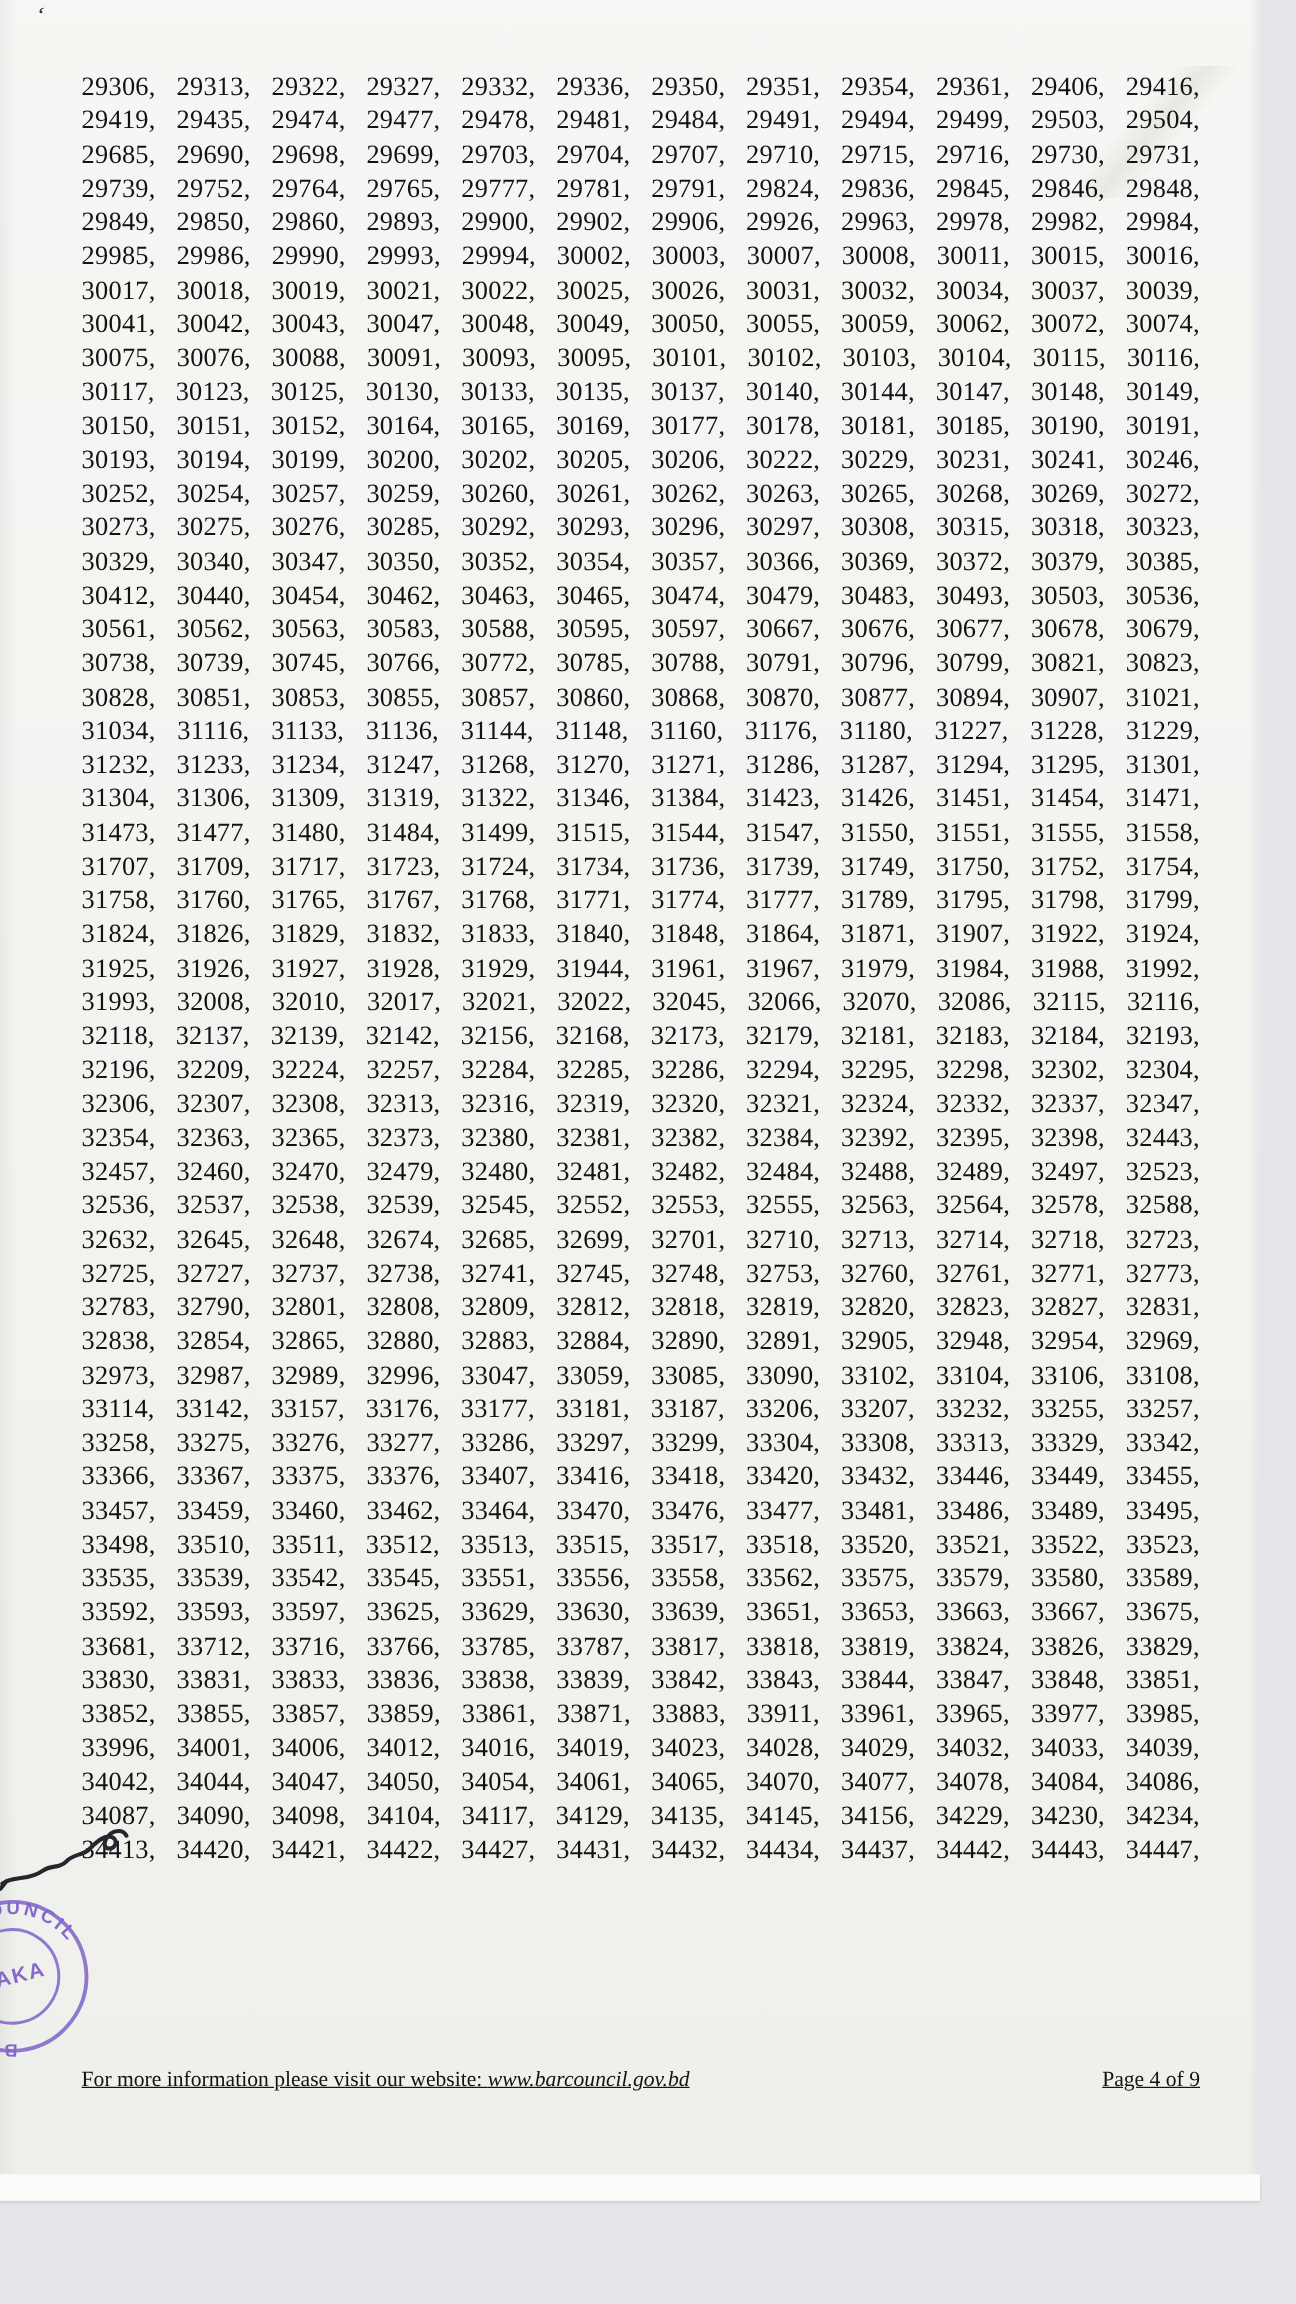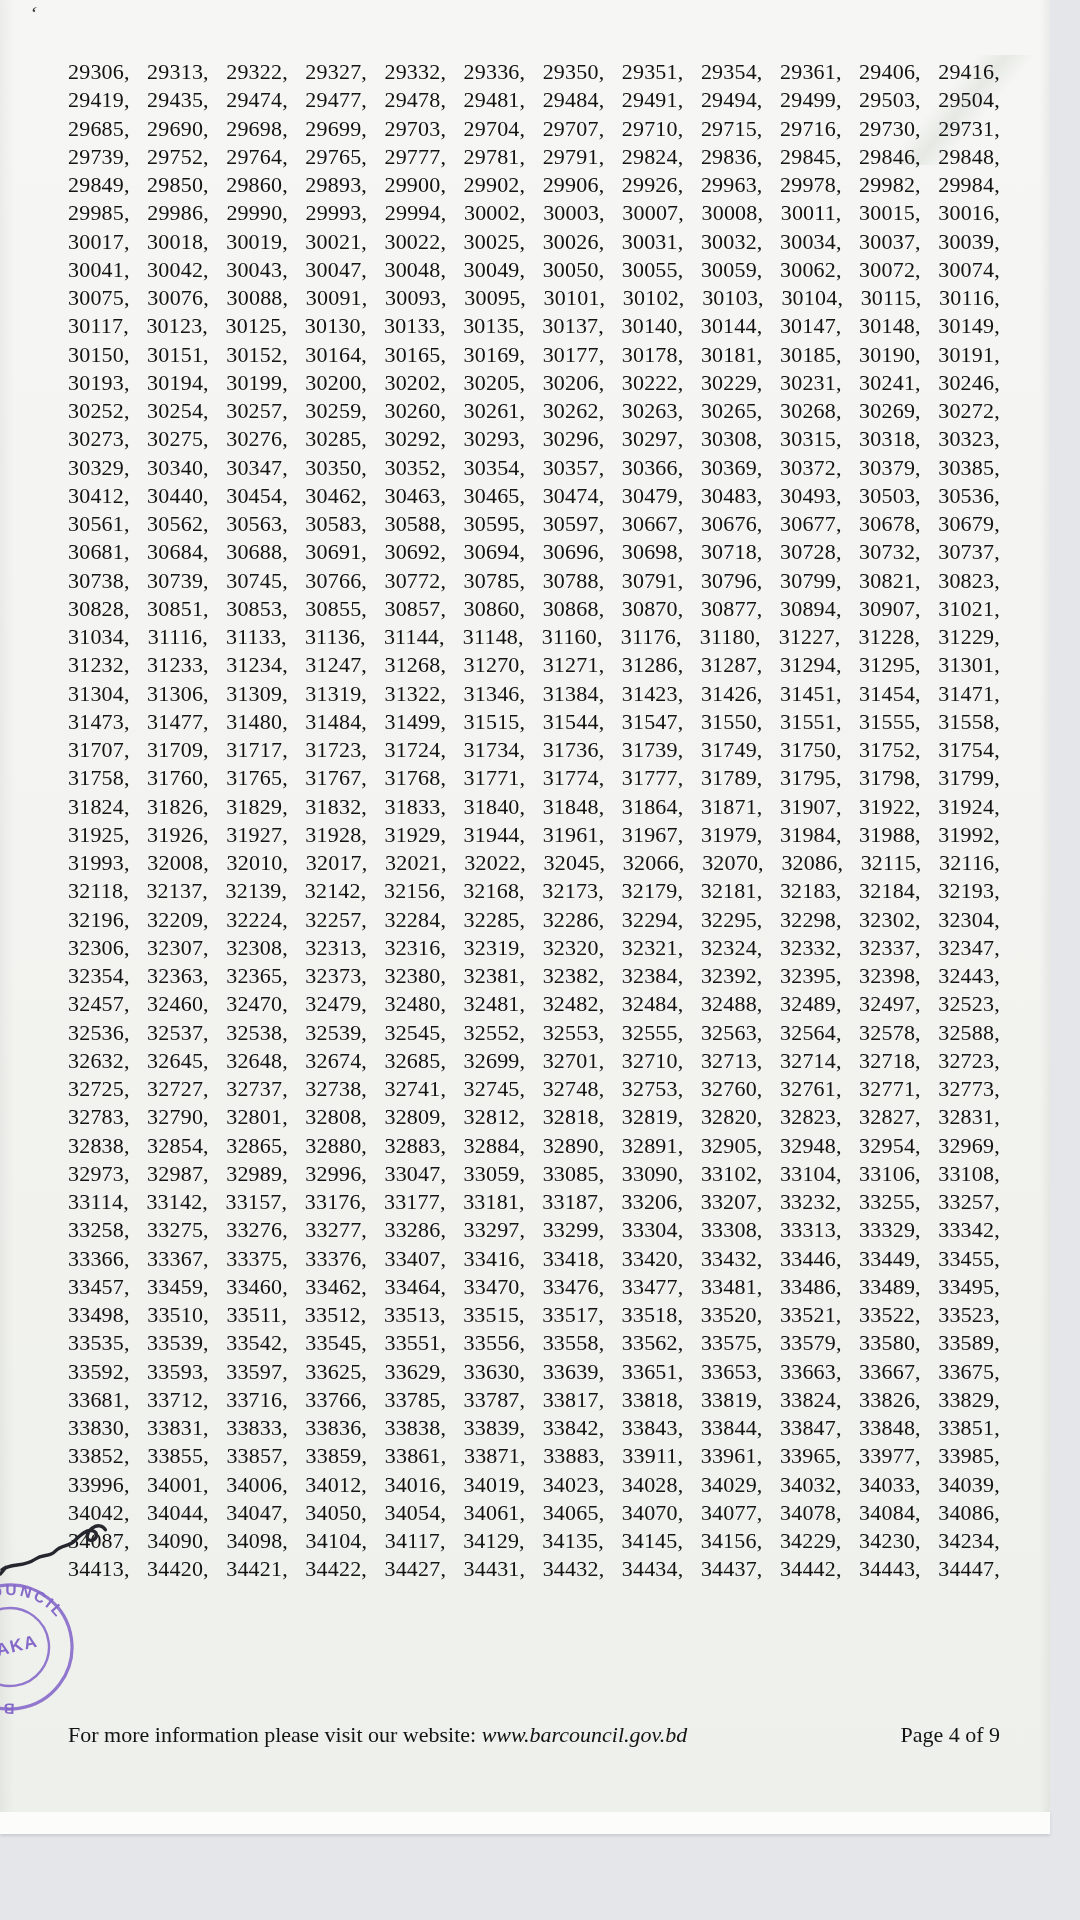--- a/index.html
+++ b/index.html
@@ -56,21 +56,22 @@
     white-space: nowrap;
   }
   .footer {
     position: absolute;
     left: 68px; top: 1722px;
     width: 932px;
     display: flex;
     justify-content: space-between;
     align-items: baseline;
     color: #131313;
-    font-size: 22px;
+    font-size: 18px;
+    text-decoration: underline;
   }
   .footer .info { white-space: nowrap; }
   .footer .site { font-style: italic; }
   .footer .pageno { white-space: nowrap; }
   .stamp-wrap {
     position: absolute;
     left: -65px; top: 1572px;
     width: 150px; height: 150px;
     transform: rotate(-8deg);
     opacity: 0.92;
@@ -321,34 +322,20 @@
         <span>30563,</span>
         <span>30583,</span>
         <span>30588,</span>
         <span>30595,</span>
         <span>30597,</span>
         <span>30667,</span>
         <span>30676,</span>
         <span>30677,</span>
         <span>30678,</span>
         <span>30679,</span>
-      </div>
-      <div class="line">
-        <span>30681,</span>
-        <span>30684,</span>
-        <span>30688,</span>
-        <span>30691,</span>
-        <span>30692,</span>
-        <span>30694,</span>
-        <span>30696,</span>
-        <span>30698,</span>
-        <span>30718,</span>
-        <span>30728,</span>
-        <span>30732,</span>
-        <span>30737,</span>
       </div>
       <div class="line">
         <span>30738,</span>
         <span>30739,</span>
         <span>30745,</span>
         <span>30766,</span>
         <span>30772,</span>
         <span>30785,</span>
         <span>30788,</span>
         <span>30791,</span>

